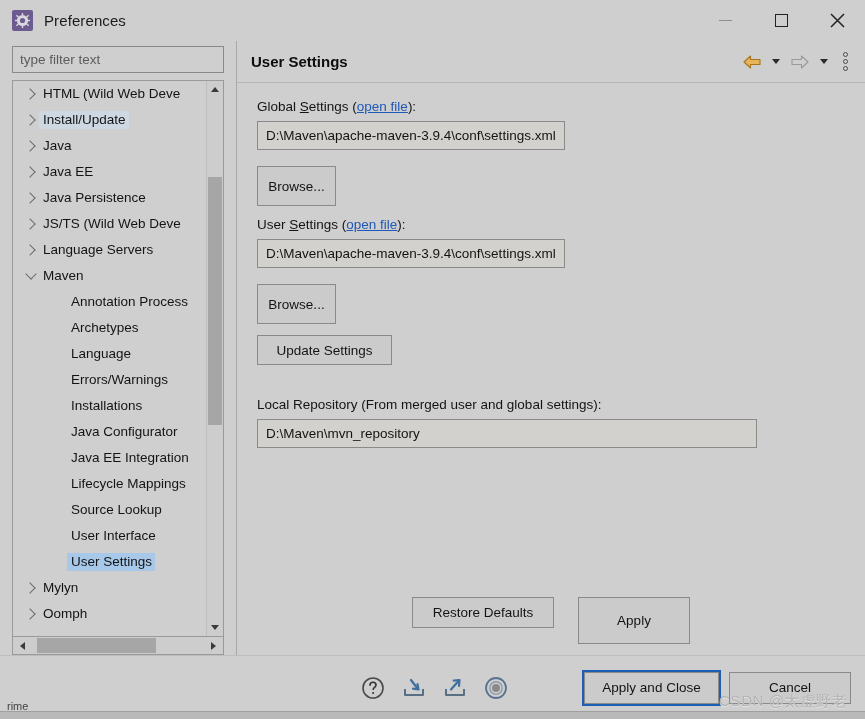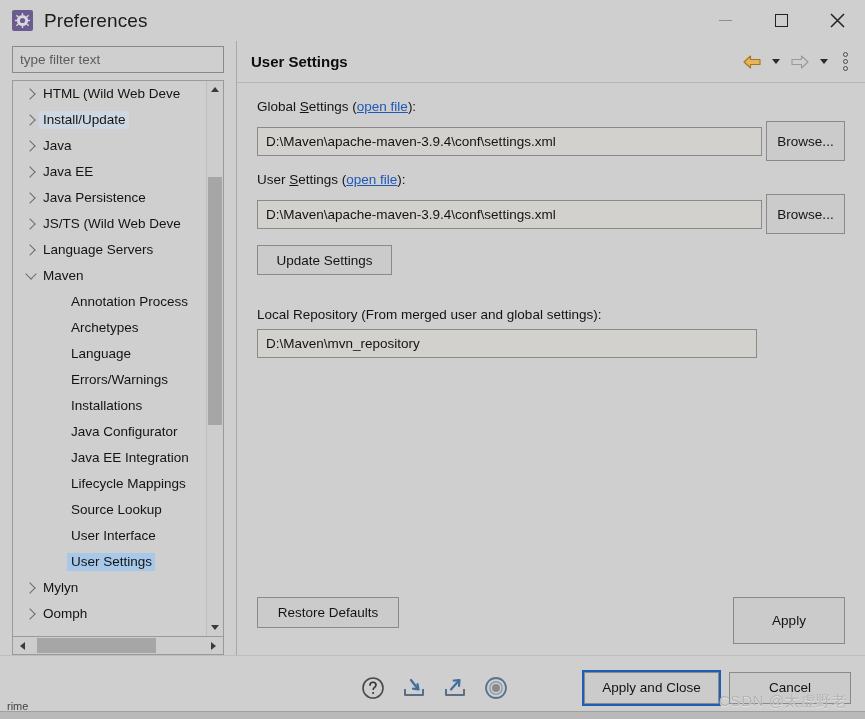--- a/index.html
+++ b/index.html
@@ -43,21 +43,21 @@
     background: #6b5b8e;
     border-radius: 2px;
     display: flex;
     align-items: center;
     justify-content: center;
     margin-right: 11px;
     flex: 0 0 auto;
   }
   .app-icon svg { display: block; }
   .title-text {
-    font-size: 19px;
+    font-size: 15px;
     color: #1b1b1b;
     letter-spacing: .1px;
   }
   .winbtns {
     position: absolute;
     right: 0;
     top: 0;
     height: 41px;
     display: flex;
     align-items: center;
@@ -304,23 +304,24 @@
     margin-bottom: 7px;
   }
   .fieldlabel u { text-decoration: underline; }
   .flink {
     color: #1f58b8;
     text-decoration: underline;
     cursor: pointer;
   }
   .inputrow {
     display: flex;
-    align-items: center;
-    gap: 4px;
+    align-items: flex-start;
+    gap: 16px;
     margin-bottom: 11px;
+    flex-direction: column;
   }
   .textinput {
     flex: 1 1 auto;
     height: 29px;
     border: 1px solid #8a8a8a;
     background: #d2d1cd;
     display: flex;
     align-items: center;
     padding: 0 8px;
     font-size: 13.5px;
@@ -345,21 +346,21 @@
   }
   .btn.browse { width: 79px; height: 40px; }
   .btn.update { width: 135px; height: 30px; margin-bottom: 4px; }
   .gap { height: 28px; }
   .repo-input { width: 500px; }
 
   
   .pagefooter {
     padding: 0 20px 11px 20px;
     display: flex;
-    justify-content: space-between;
+    justify-content: center;
     gap: 24px;
   }
   .btn.restore { width: 142px; height: 31px; }
   .btn.apply   { width: 112px; height: 47px; }
 
   
   .bottombar {
     height: 63px;
     min-height: 63px;
     background: #cfcfcf;

